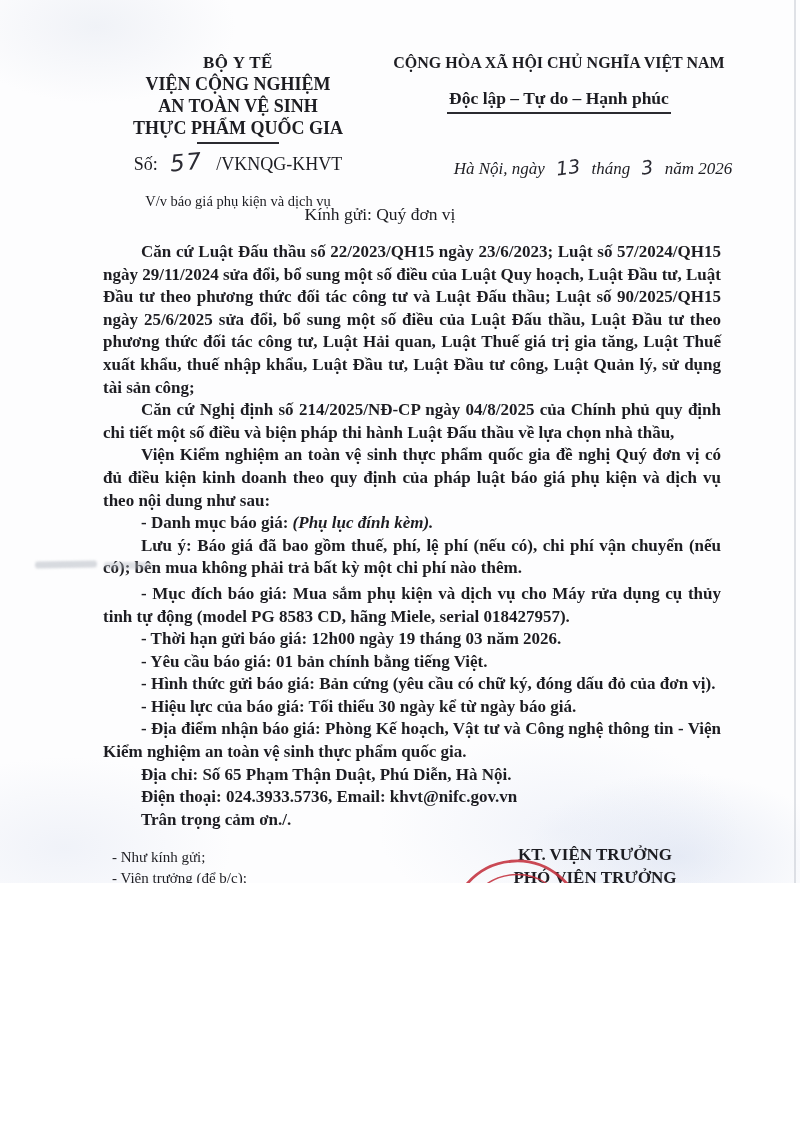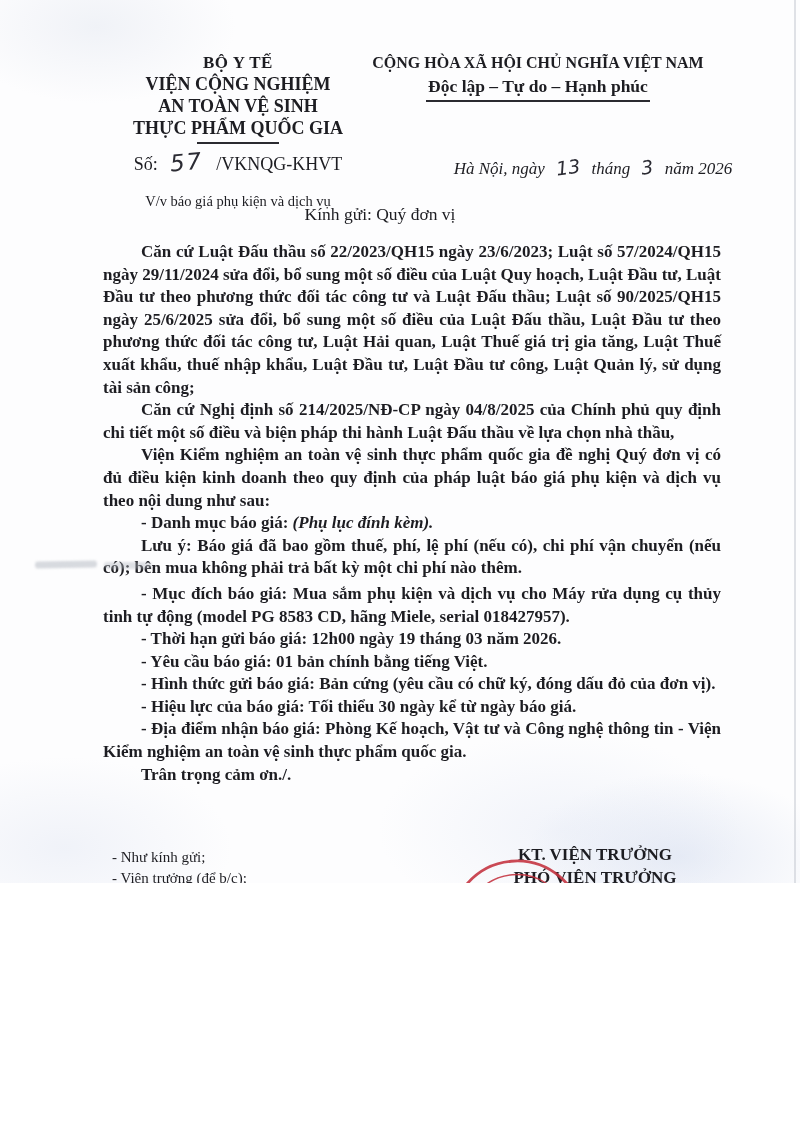--- a/index.html
+++ b/index.html
@@ -20,24 +20,24 @@
 
   
   .hl{left:108px;top:52px;width:260px;line-height:21px;}
   .hl .ministry{font-size:17px;font-weight:bold;letter-spacing:.5px;}
   .hl .org{font-size:18px;font-weight:bold;line-height:22px;}
   .hl .rule{width:82px;height:2px;background:#2a2a30;margin:3px auto 8px auto;}
   .hl .soline{font-size:18px;margin-top:2px;white-space:nowrap;}
   .hl .subject{font-size:14.5px;margin-top:16px;}
 
   
-  .hr{left:354px;top:54px;width:368px;}
+  .hr{left:375px;top:54px;width:368px;}
   .hr .nat1{font-size:16px;font-weight:bold;white-space:nowrap;}
   .hr .nat2{display:inline-block;font-size:17.5px;font-weight:bold;border-bottom:2px solid #2a2a30;
-            padding:0 2px 3px 2px;margin-top:4px;}
+            padding:0 2px 3px 2px;margin-top:16px;}
   .dateline{left:428px;top:156px;width:330px;font-size:17px;font-style:italic;white-space:nowrap;}
 
   .handw{font-family:"DejaVu Sans",sans-serif;font-style:italic;color:#2b2b33;
          display:inline-block;transform:rotate(-5deg);}
   .hw-num{font-size:23px;letter-spacing:2px;margin:0 8px;}
   .hw-date{font-size:19px;margin:0 7px;transform:rotate(-7deg);}
 
   .salutation{left:240px;top:204px;width:280px;font-size:17.5px;}
 
   
@@ -103,20 +103,22 @@
     <p>Căn cứ Nghị định số 214/2025/NĐ-CP ngày 04/8/2025 của Chính phủ quy định chi tiết một số điều và biện pháp thi hành Luật Đấu thầu về lựa chọn nhà thầu,</p>
     <p>Viện Kiểm nghiệm an toàn vệ sinh thực phẩm quốc gia đề nghị Quý đơn vị có đủ điều kiện kinh doanh theo quy định của pháp luật báo giá phụ kiện và dịch vụ theo nội dung như sau:</p>
     <p><span>- Danh mục báo giá: </span><span class="it">(Phụ lục đính kèm).</span></p>
     <p>Lưu ý: Báo giá đã bao gồm thuế, phí, lệ phí (nếu có), chi phí vận chuyển (nếu có); bên mua không phải trả bất kỳ một chi phí nào thêm.</p>
     <p class="gap">- Mục đích báo giá: Mua sắm phụ kiện và dịch vụ cho Máy rửa dụng cụ thủy tinh tự động (model PG 8583 CD, hãng Miele, serial 018427957).</p>
     <p>- Thời hạn gửi báo giá: 12h00 ngày 19 tháng 03 năm 2026.</p>
     <p>- Yêu cầu báo giá: 01 bản chính bằng tiếng Việt.</p>
     <p>- Hình thức gửi báo giá: Bản cứng (yêu cầu có chữ ký, đóng dấu đỏ của đơn vị).</p>
     <p>- Hiệu lực của báo giá: Tối thiểu 30 ngày kể từ ngày báo giá.</p>
     <p>- Địa điểm nhận báo giá: Phòng Kế hoạch, Vật tư và Công nghệ thông tin - Viện Kiểm nghiệm an toàn vệ sinh thực phẩm quốc gia.</p>
+    <p>Địa chỉ: Số 65 Phạm Thận Duật, Phú Diễn, Hà Nội.</p>
+    <p>Điện thoại: 024.3933.5736, Email: khvt@nifc.gov.vn</p>
     <p>Trân trọng cảm ơn./.</p>
   </div>
 
   <div class="abs recips">
     <div>- Như kính gửi;</div>
     <div>- Viện trưởng (để b/c);</div>
     <div>- Lưu: VT, KHVT, QT.</div>
   </div>
 
   <div class="abs sign-title center">

